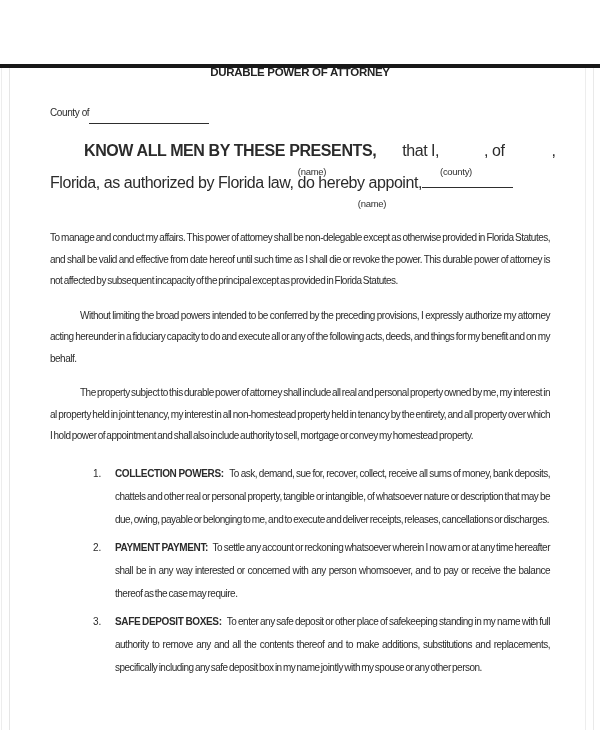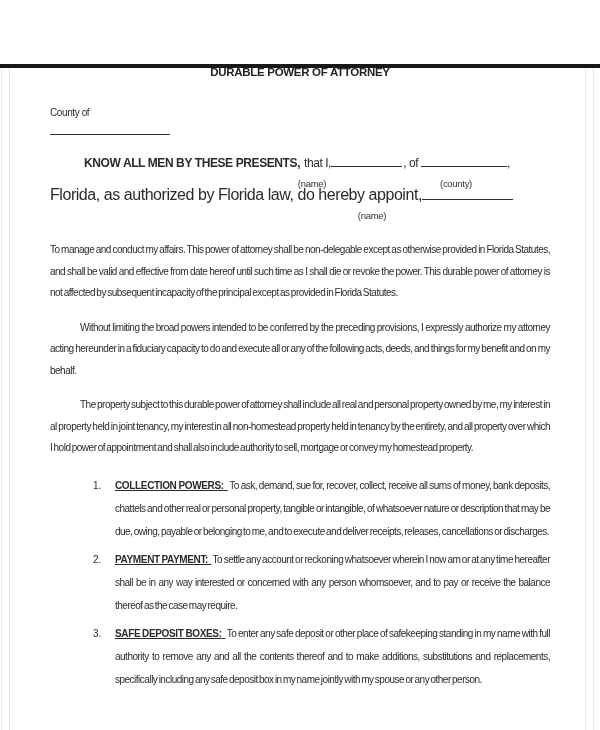--- a/index.html
+++ b/index.html
@@ -41,39 +41,40 @@
     line-height: 16px;
     color: #242424;
   }
 
   .intro {
     margin: 23px 0 0 50px;
     font-size: 10px;
     letter-spacing: -0.4px;
     line-height: 19px;
   }
-  .county-line { display: flex; align-items: flex-start; flex-direction: column; }
+  .county-line { display: flex; align-items: flex-end; }
 
   .blank {
     display: inline-block;
     border-bottom: 1.5px solid #2e2e2e;
     height: 12px;
     margin-bottom: -2px;
   }
   .county-blank { width: 120px; }
 
   .presents-line {
     display: flex;
     align-items: baseline;
     margin: 21px 0 0 84px;
     width: 426px;
-    font-size: 12px;
+    font-size: 16px;
     letter-spacing: -0.45px;
     line-height: 14px;
     white-space: nowrap;
+    gap: 22px;
   }
   .presents-bold { font-weight: bold; margin-right: 4px; letter-spacing: -0.4px; }
   .name-blank { flex: 1; }
   .of-label { margin: 0 3px 0 1px; }
   .county-blank-2 { width: 86px; }
 
   .caption-row {
     position: relative;
     margin-left: 50px;
     width: 500px;
@@ -117,21 +118,21 @@
     padding-left: 65px;
     margin-top: 5px;
     font-size: 10px;
     letter-spacing: -0.5px;
     word-spacing: -1px;
     line-height: 23px;
     text-align: justify;
     color: #2b2b2b;
   }
   .item-num { position: absolute; left: 43px; top: 0; letter-spacing: 0; }
-  .item-head { font-weight: bold; letter-spacing: -0.35px; text-decoration: underline; }
+  .item-head { font-weight: bold; letter-spacing: -0.35px; }
   .item-head::after { content: "\00a0\00a0"; font-weight: normal; }
 </style>
 </head>
 <body>
 
 <div class="page">
   <div class="top-edge"></div>
   <div class="left-edge-outer"></div>
   <div class="left-edge"></div>
   <div class="right-edge"></div>

